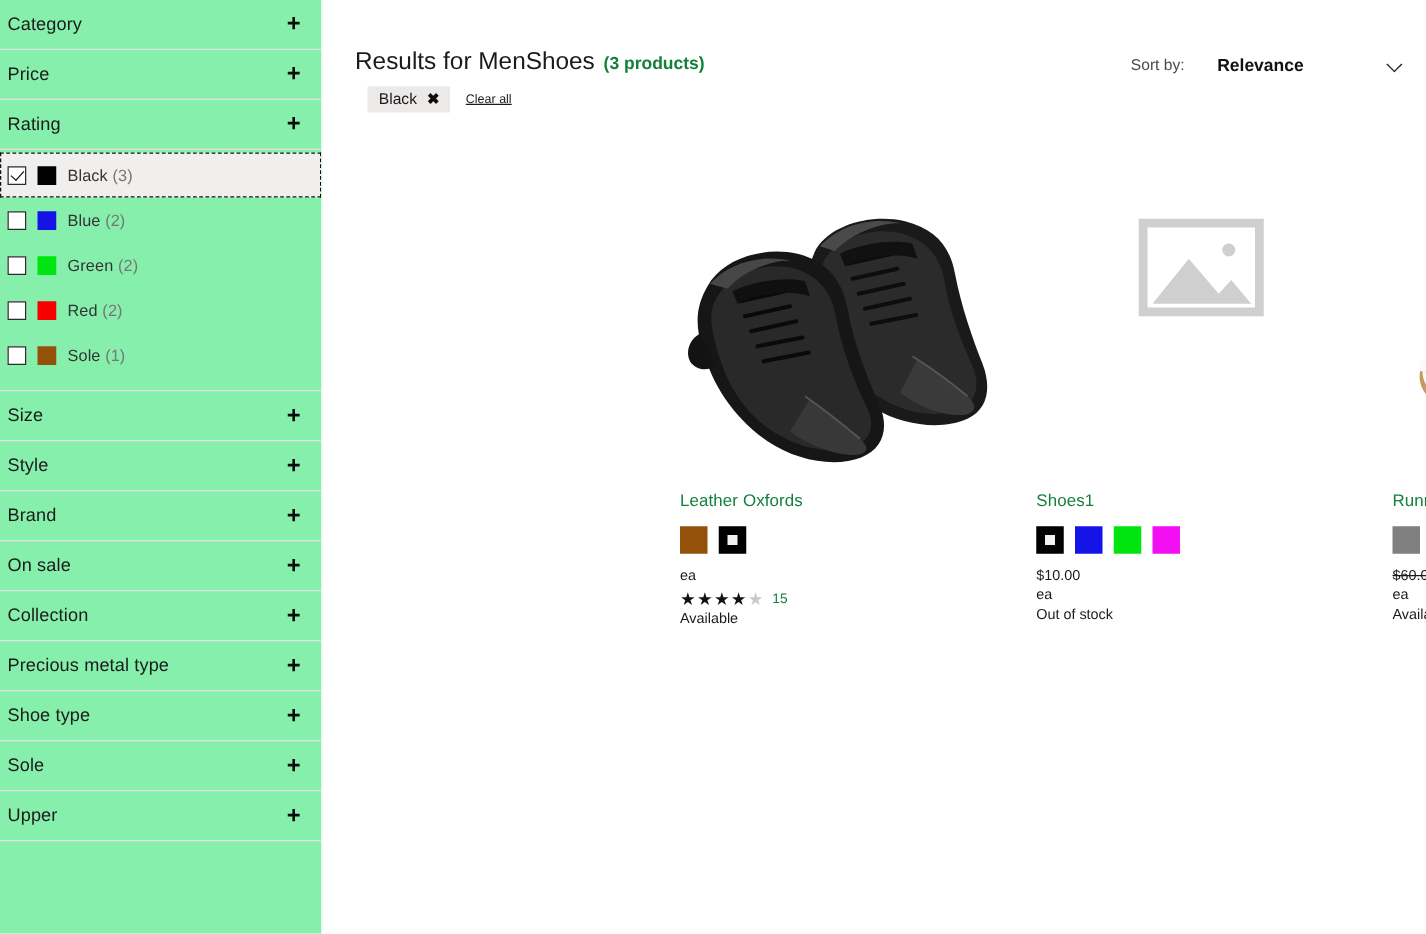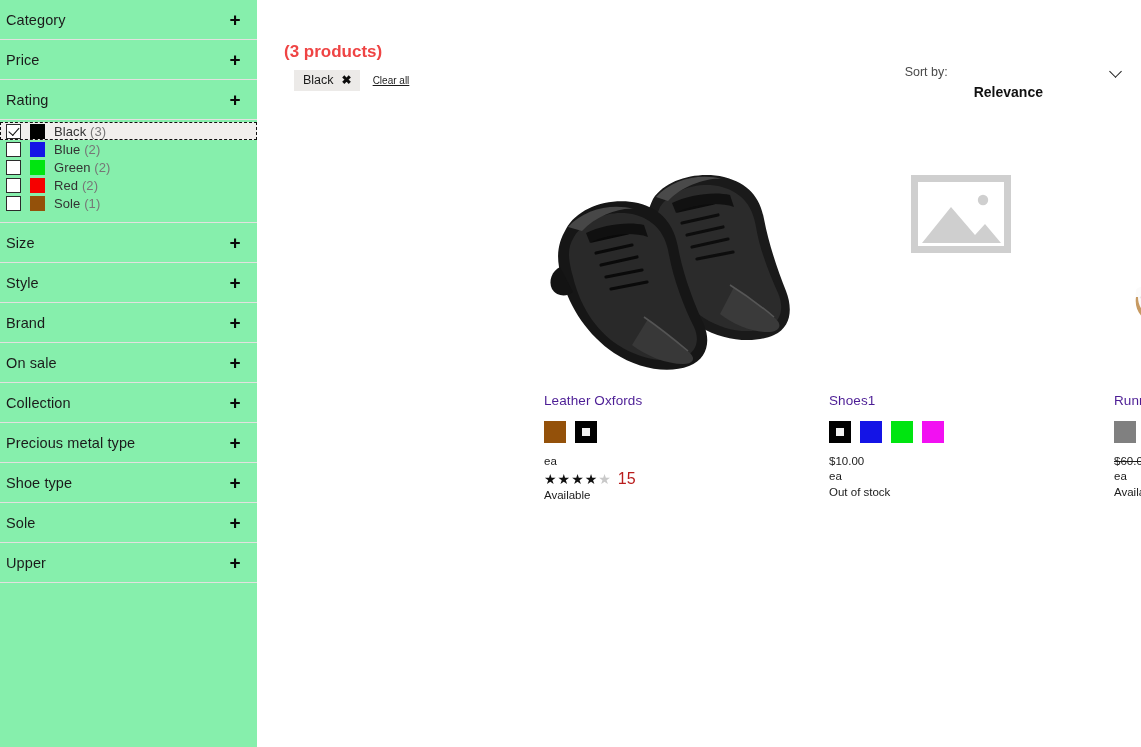--- a/index.html
+++ b/index.html
@@ -51,21 +51,21 @@
     font-weight: 700;
     width: 16px;
     text-align: center;
     user-select: none;
   }
   .facet-body { padding: 2px 0 10px 0; }
 
   .opt-row {
     display: flex;
     align-items: center;
-    height: 18px;
+    height: 36px;
     padding: 0 6px;
     gap: 9px;
     cursor: pointer;
     position: relative;
   }
   .opt-row.focused {
     outline: 1px dashed #111111;
     outline-offset: -1px;
     background: #f1efed;
   }
@@ -109,22 +109,22 @@
     display: flex;
     align-items: baseline;
     gap: 7px;
   }
   .results-title {
     font-size: 19.5px;
     color: #1b1b1b;
     font-weight: 400;
   }
   .results-count {
-    font-size: 17px;
-    color: #ef4444;
+    font-size: 14px;
+    color: #15803d;
     font-weight: 700;
     margin-top: 32px;
   }
   .chips-row {
     display: flex;
     align-items: center;
     gap: 13px;
     padding: 8px 0 0 36px;
   }
   .chip {
@@ -152,21 +152,21 @@
   .sortby {
     position: absolute;
     right: 18px;
     top: 44px;
     display: flex;
     align-items: center;
     gap: 26px;
     cursor: pointer;
   }
   .sortby-label { font-size: 12.5px; color: #4a4a4a; }
-  .sortby-value { font-size: 14px; color: #111111; font-weight: 700; margin-top: 40px; }
+  .sortby-value { font-size: 14px; color: #111111; font-weight: 700; }
   .sortby-caret {
     margin-left: 42px;
     width: 12px; height: 12px;
     position: relative;
   }
   .sortby-caret::after {
     content: "";
     position: absolute;
     left: 0; top: 1px;
     width: 8px; height: 8px;
@@ -187,21 +187,21 @@
   .card { width: 268px; }
   .card-img {
     width: 268px; height: 270px;
     background: #ffffff;
     position: relative;
     overflow: hidden;
   }
   .card-body { padding: 18px 2px 0 2px; }
   .card-title {
     font-size: 13.5px;
-    color: #4c1d95;
+    color: #15803d;
     margin-bottom: 13px;
     letter-spacing: .1px;
     cursor: pointer;
   }
   .swatches {
     display: flex;
     gap: 9px;
     margin-bottom: 11px;
   }
   .swatch {
@@ -234,21 +234,21 @@
   .rating-line {
     display: flex;
     align-items: center;
     gap: 7px;
     margin-top: 1px;
     height: 17px;
   }
   .stars { display: flex; gap: 1px; }
   .star { font-size: 14px; line-height: 14px; color: #111111; }
   .star.off { color: #c9c9c9; }
-  .rating-count { font-size: 16px; color: #b91c1c; }
+  .rating-count { font-size: 11px; color: #15803d; }
   .stock {
     font-size: 11.5px;
     color: #1b1b1b;
     line-height: 16px;
   }
 </style>
 </head>
 <body>
 
 <div id="root">
@@ -355,20 +355,21 @@
             <span class="facet-title">Upper</span>
             <span class="facet-toggle">+</span>
           </div>
         </div>
       </div>
   </aside>
 
   <section class="main">
 
     <div class="results-head">
+      <span class="results-title">Results for MenShoes</span>
       <span class="results-count">(3 products)</span>
     </div>
 
     <div class="chips-row">
       <span class="chip">
         <span>Black</span>
         <span class="chip-x">✖</span>
       </span>
       <span class="clear-all">Clear all</span>
     </div>

